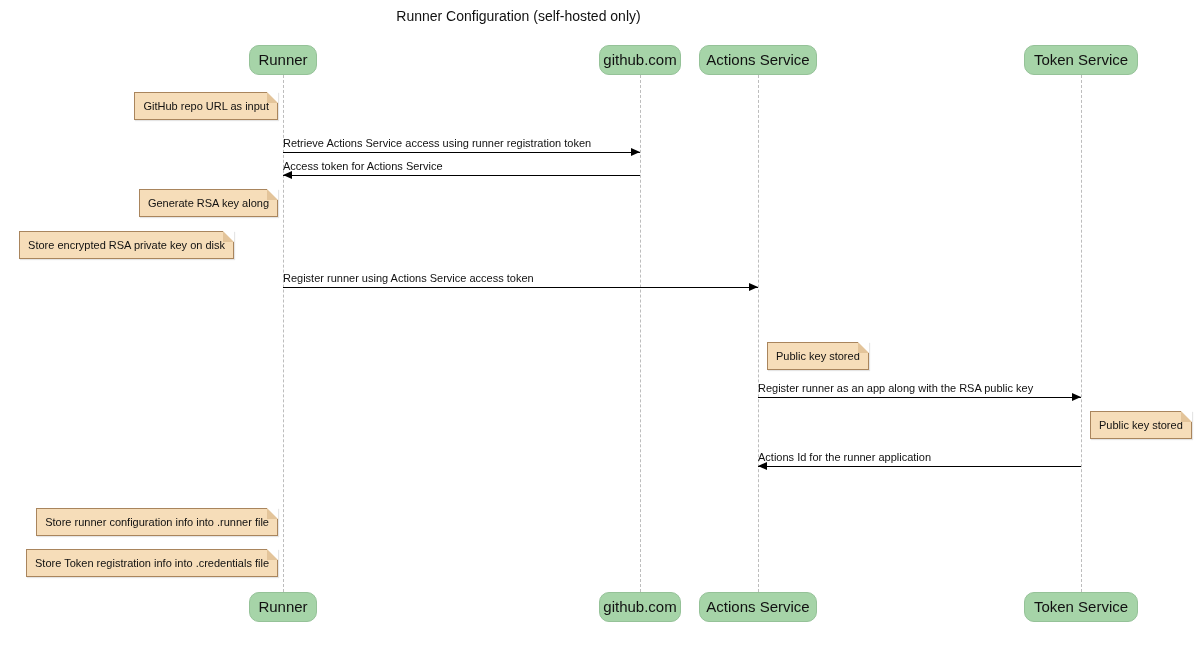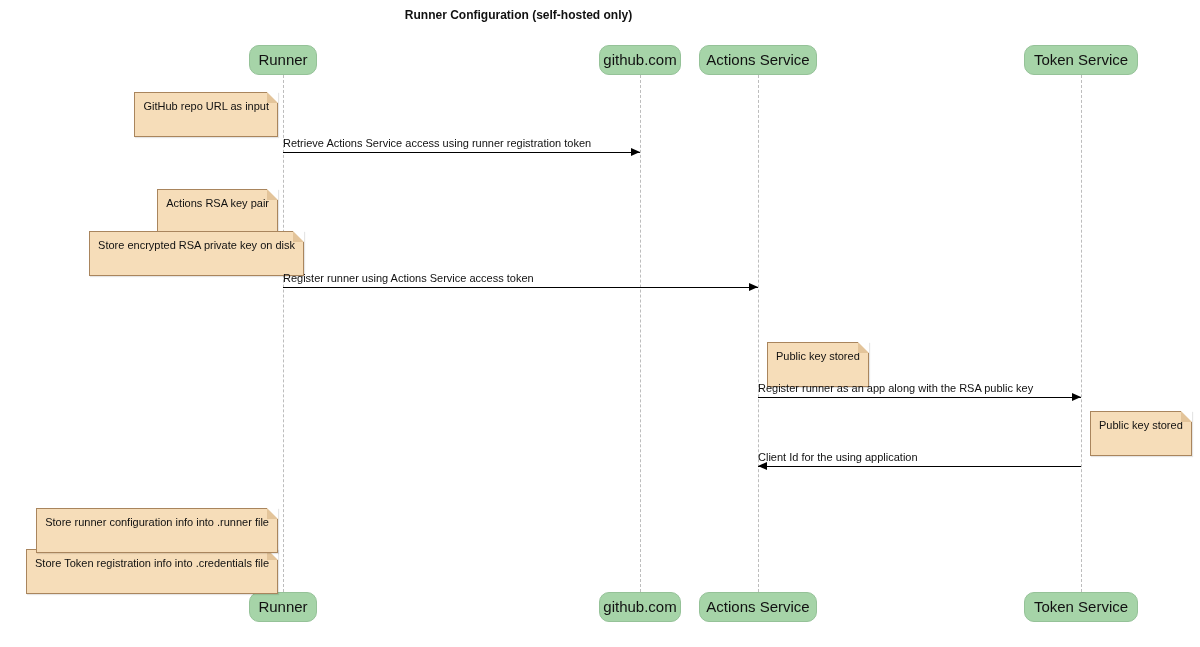--- a/index.html
+++ b/index.html
@@ -23,22 +23,22 @@
     background: var(--background);
     overflow: hidden;
   }
 
   .title {
     position: absolute;
     top: 8px;
     left: 0;
     width: 1037px;
     text-align: center;
-    font-size: 12px;
-    font-weight: bold;
+    font-size: 14px;
+    font-weight: normal;
     color: #111;
   }
 
   .lifeline {
     position: absolute;
     width: 0;
     top: 75px;
     height: 517px;
     border-left: 1px dashed var(--lifeline);
   }
@@ -55,21 +55,21 @@
     border-radius: 10px;
   }
 
   .note {
     position: absolute;
     background: var(--note-fill);
     border: 1px solid var(--note-border);
     font-size: 11px;
     line-height: 15px;
     color: #111;
-    padding: 6px 8px 22px 8px;
+    padding: 6px 8px 5px 8px;
     white-space: nowrap;
     box-shadow: 1px 1px 1px rgba(0,0,0,0.10);
   }
   .note::before {
     content: "";
     position: absolute;
     top: -1px;
     right: -1px;
     width: 0;
     height: 0;
@@ -133,42 +133,46 @@
   <div class="participant" style="left:599px; top:45px; width:82px;">github.com</div>
   <div class="participant" style="left:699px; top:45px; width:118px;">Actions Service</div>
   <div class="participant" style="left:1024px; top:45px; width:114px;">Token Service</div>
 
   <div class="participant" style="left:249px; top:592px; width:68px;">Runner</div>
   <div class="participant" style="left:599px; top:592px; width:82px;">github.com</div>
   <div class="participant" style="left:699px; top:592px; width:118px;">Actions Service</div>
   <div class="participant" style="left:1024px; top:592px; width:114px;">Token Service</div>
 
   <div class="note" style="right:922px; top:92px;">GitHub repo URL as input</div>
-  <div class="note" style="right:922px; top:189px;">Actions RSA key pair</div>
-  <div class="note" style="right:896px; top:231px;">Store encrypted RSA private key on disk</div>
+  <div class="note" style="right:922px; top:189px;">Generate RSA key along</div>
+  <div class="note" style="right:966px; top:231px;">Store encrypted RSA private key on disk</div>
   <div class="note" style="left:767px; top:342px;">Public key stored</div>
   <div class="note" style="left:1090px; top:411px;">Public key stored</div>
   <div class="note" style="right:922px; top:549px;">Store Token registration info into .credentials file</div>
   <div class="note" style="right:922px; top:508px;">Store runner configuration info into .runner file</div>
 
   <div class="msg" style="left:283px; top:137px; width:357px;">
     <span class="msg-label">Retrieve Actions Service access using runner registration token</span>
     <div class="msg-line dir-right"></div>
   </div>
 
+  <div class="msg" style="left:283px; top:160px; width:357px;">
+    <span class="msg-label">Access token for Actions Service</span>
+    <div class="msg-line dir-left"></div>
+  </div>
 
   <div class="msg" style="left:758px; top:382px; width:323px;">
     <span class="msg-label">Register runner as an app along with the RSA public key</span>
     <div class="msg-line dir-right"></div>
   </div>
 
   <div class="msg" style="left:283px; top:272px; width:475px;">
     <span class="msg-label">Register runner using Actions Service access token</span>
     <div class="msg-line dir-right"></div>
   </div>
 
   <div class="msg" style="left:758px; top:451px; width:323px;">
-    <span class="msg-label">Client Id for the using application</span>
+    <span class="msg-label">Actions Id for the runner application</span>
     <div class="msg-line dir-left"></div>
   </div>
 
 
 </div>
 
 </body></html>

